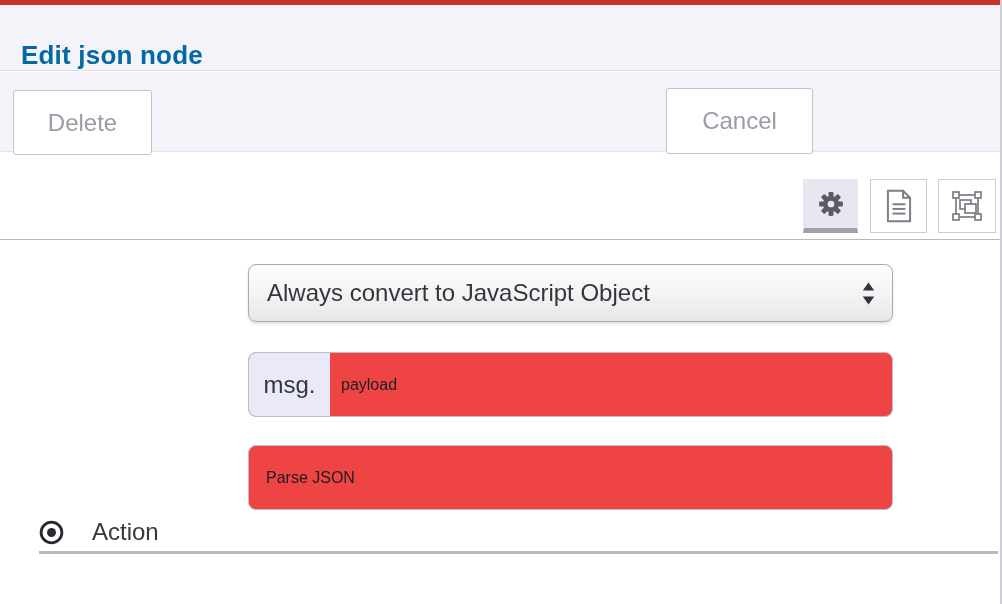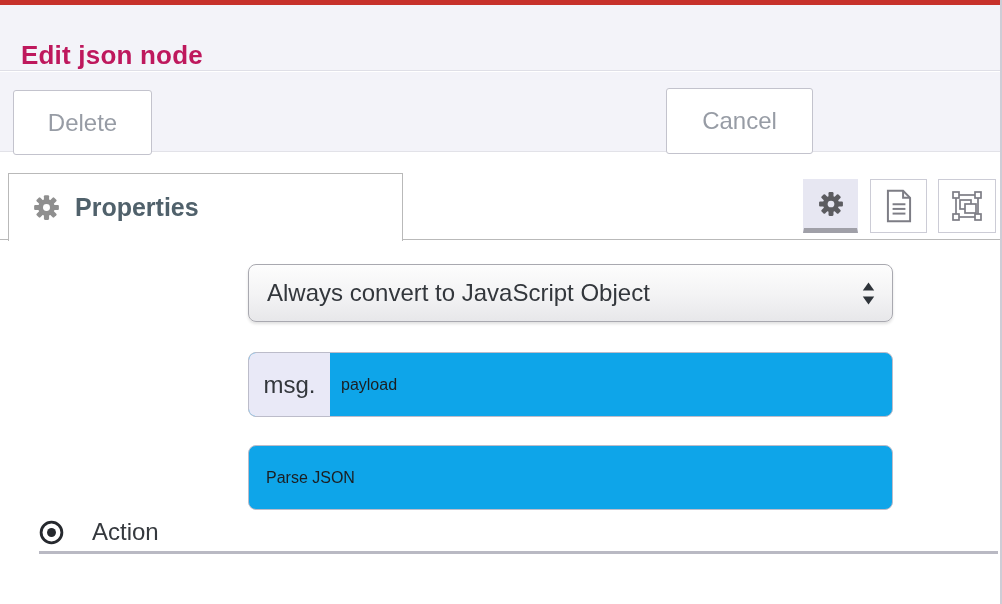--- a/index.html
+++ b/index.html
@@ -8,21 +8,21 @@
   .tray{
     position:relative; width:1002px; height:604px; background:#ffffff;
     border-right:2px solid #cdcdd6; overflow:hidden;
   }
   .redbar{ position:absolute; left:0; top:0; width:1002px; height:5px; background:#c7312b; }
   .header{
     position:absolute; left:0; top:5px; width:1002px; height:66px;
     background:#f3f3f9; border-bottom:1px solid #dfdfe7;
     display:flex; align-items:center; padding-left:21px;
   }
-  .title{ font-size:26px; font-weight:bold; color:#be185d; letter-spacing:.2px;margin-top:36px; }
+  .title{ font-size:26px; font-weight:bold; color:#0369a1; letter-spacing:.2px;margin-top:36px; }
   .btnrow{
     position:absolute; left:0; top:72px; width:1002px; height:80px;
     background:#f3f3f9; border-bottom:1px solid #e2e2e8;
   }
   .btn{
     position:absolute; display:flex; align-items:center; justify-content:center;
     font-size:24px; cursor:pointer; font-family:inherit;
   }
   .btn.secondary{ background:#ffffff; border:1px solid #c3c3cd; border-radius:3px; color:#979ca5; }
   #delete-btn{ left:13px; top:18px; width:139px; height:65px; }
@@ -59,21 +59,21 @@
     position:absolute; left:248px; top:24px; width:645px; height:58px;
     border:1px solid #a9a9b0; border-radius:8px;
     background:linear-gradient(#fdfdfd,#f3f3f4 55%,#e7e7ea);
     box-shadow:0 2px 3px rgba(0,0,0,.12);
     display:flex; align-items:center; padding:0 16px 0 18px;
     font-size:24px; color:#33373c; cursor:pointer;
   }
   .select .sel-text{ flex:1; }
   .inputwrap{
     position:absolute; left:248px; width:645px; height:65px;
-    border:1px solid #bcbcca; border-radius:8px; background:#0ea5e9;
+    border:1px solid #bcbcca; border-radius:8px; background:#ef4444;
     display:flex; overflow:hidden;
   }
   #property-wrap{ top:112px; }
   #name-wrap{ top:205px; }
   .prefix{
     width:81px; background:#e9e9f7; display:flex; align-items:center; justify-content:center;
     font-size:24px; color:#33373c;
   }
   .textinput{
     flex:1; border:none; outline:none; font-size:16px; color:#1c1e21;
@@ -94,35 +94,20 @@
     <div class="title">Edit json node</div>
   </div>
 
   <div class="btnrow">
     <button class="btn secondary" id="delete-btn">Delete</button>
     <button class="btn secondary" id="cancel-btn">Cancel</button>
   </div>
 
   <div class="tabrow">
 
-    <div class="tab">
-      <span>
-        <svg width="27" height="27" viewBox="0 0 24 24">
-          <g fill="#8f8f8f">
-            <rect x="9.7" y="1" width="4.6" height="22" rx="1"></rect>
-            <rect x="9.7" y="1" width="4.6" height="22" rx="1" transform="rotate(45 12 12)"></rect>
-            <rect x="9.7" y="1" width="4.6" height="22" rx="1" transform="rotate(90 12 12)"></rect>
-            <rect x="9.7" y="1" width="4.6" height="22" rx="1" transform="rotate(135 12 12)"></rect>
-            <circle cx="12" cy="12" r="7.4"></circle>
-          </g>
-          <circle cx="12" cy="12" r="3.1" fill="#ffffff"></circle>
-        </svg>
-      </span>
-      <span class="tab-label">Properties</span>
-    </div>
 
     <button class="iconbtn" id="iconbtn-properties">
       <span>
         <svg width="26" height="26" viewBox="0 0 24 24">
           <g fill="#5c5c60">
             <rect x="9.7" y="1" width="4.6" height="22" rx="1"></rect>
             <rect x="9.7" y="1" width="4.6" height="22" rx="1" transform="rotate(45 12 12)"></rect>
             <rect x="9.7" y="1" width="4.6" height="22" rx="1" transform="rotate(90 12 12)"></rect>
             <rect x="9.7" y="1" width="4.6" height="22" rx="1" transform="rotate(135 12 12)"></rect>
             <circle cx="12" cy="12" r="7.4"></circle>

